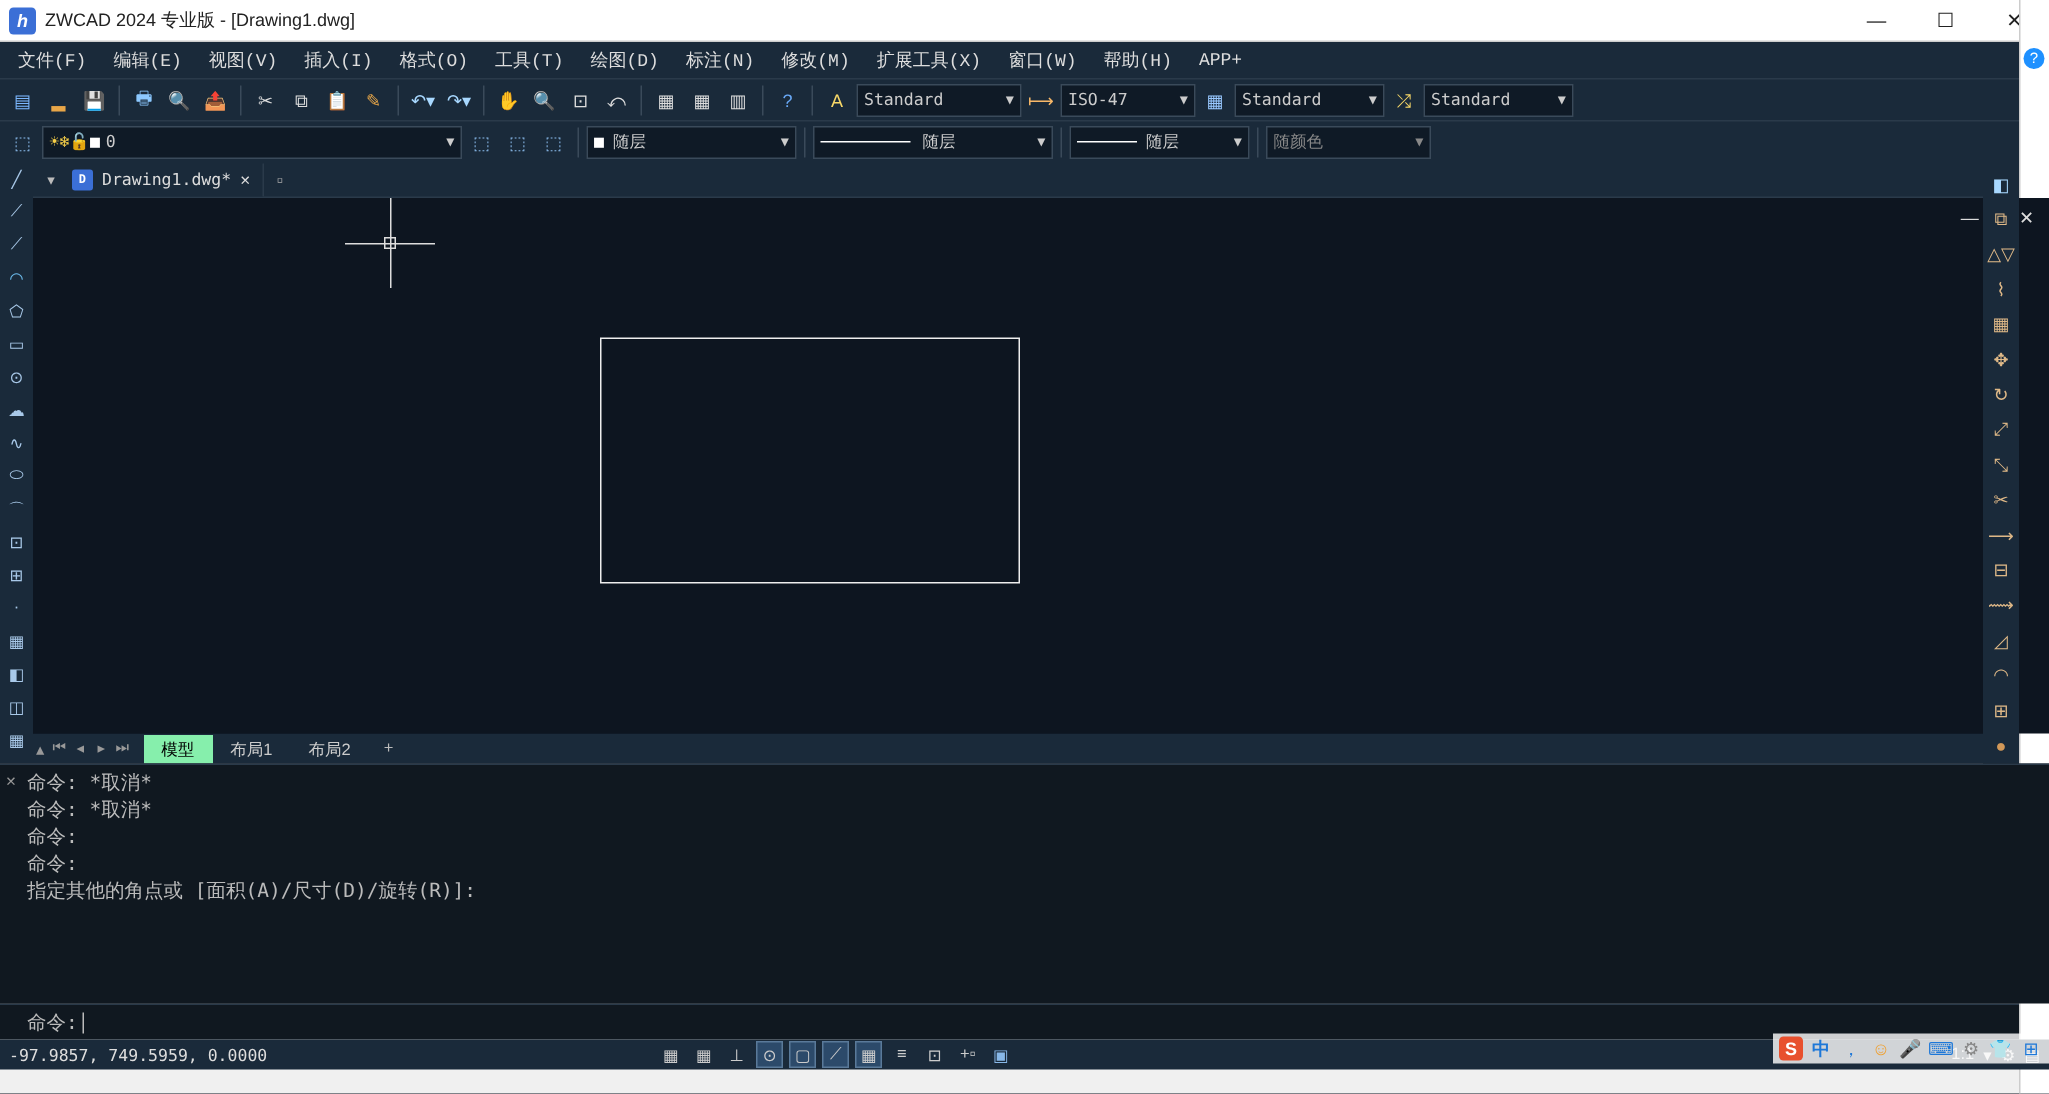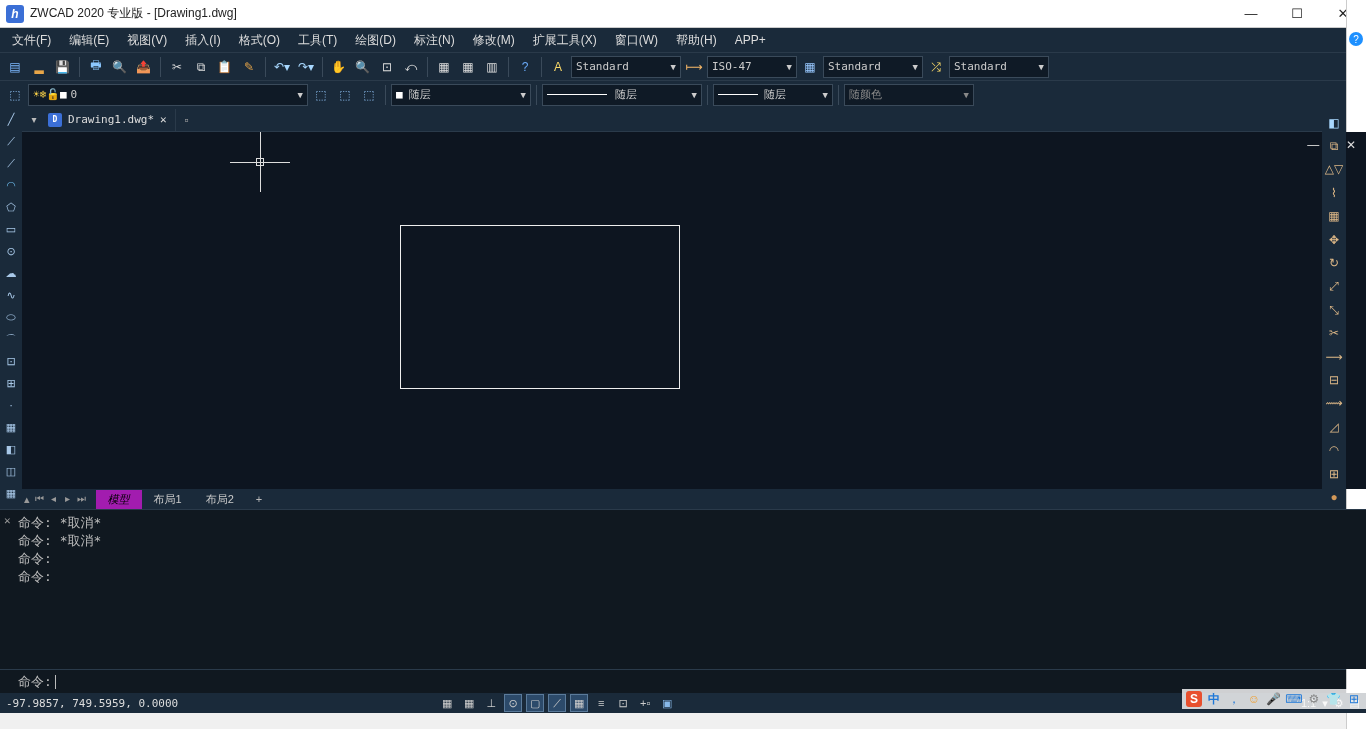--- a/index.html
+++ b/index.html
@@ -5,21 +5,21 @@
   * { box-sizing: border-box; margin: 0; padding: 0; }
   body { font-family: "Microsoft YaHei", "SimSun", sans-serif; font-size: 12px; background: #f0f0f0; width: 1366px; height: 729px; overflow: hidden; position: relative; }
 
   .titlebar { height: 28px; background: #fff; display: flex; align-items: center; padding-left: 6px; border-bottom: 1px solid #ccc; }
   .titlebar .app-icon { width: 18px; height: 18px; background: #3b6fd6; border-radius: 3px; display: flex; align-items: center; justify-content: center; color: #fff; font-style: italic; font-weight: bold; font-size: 12px; margin-right: 6px; }
   .titlebar .title { color: #222; flex: 1; }
   .winbtns { display: flex; height: 100%; }
   .winbtn { width: 46px; display: flex; align-items: center; justify-content: center; color: #222; cursor: pointer; font-size: 13px; }
 
   .menubar { height: 24px; background: #1a2a3a; display: flex; align-items: center; padding: 0 3px; color: #ddd; }
-  .menu-item { padding: 16px 9px; cursor: pointer; }
+  .menu-item { padding: 16px 9px; cursor: pointer; font-family: Liberation Mono, monospace; }
 
   .toolbar-row { background: #1a2a3a; border-top: 1px solid #2a3a4a; display: flex; align-items: center; padding: 2px 4px; height: 28px; gap: 2px; }
   .toolbar-row .tbtn { width: 22px; height: 22px; display: flex; align-items: center; justify-content: center; color: #ddd; cursor: pointer; border-radius: 2px; }
   .toolbar-row .sep { width: 1px; height: 20px; background: #3a4a5a; margin: 0 3px; }
   .combo { display: flex; align-items: center; background: #0f1a26; border: 1px solid #3a4a5a; height: 22px; padding: 0 4px; color: #ccc; font-family: monospace; font-size: 11px; }
   .combo .arrow { margin-left: 4px; font-size: 9px; }
 
   .main-area { display: flex; height: calc(100% - 28px - 24px - 28px - 28px - 180px - 20px); background: #0d1520; }
   .left-toolbar { width: 22px; background: #1a2a3a; display: flex; flex-direction: column; align-items: center; padding-top: 2px; gap: 4px; }
   .left-toolbar .lbtn { width: 18px; height: 18px; display: flex; align-items: center; justify-content: center; color: #a8c8e8; cursor: pointer; font-size: 11px; }
@@ -36,21 +36,21 @@
   .doc-winbtns { position: absolute; top: 6px; right: 10px; display: flex; gap: 8px; color: #ddd; }
   .doc-winbtns span { cursor: pointer; font-size: 12px; }
   .crosshair-h { position: absolute; height: 1px; background: #ddd; }
   .crosshair-v { position: absolute; width: 1px; background: #ddd; }
   .rect-shape { position: absolute; border: 1px solid #eee; }
 
   .bottom-tabs { height: 20px; background: #1a2a3a; display: flex; align-items: center; padding-left: 2px; color: #ccc; font-size: 11px; }
   .bottom-tabs .arrbox { display: flex; gap: 2px; margin-right: 8px; }
   .bottom-tabs .arrbox span { width: 12px; text-align: center; cursor: pointer; color: #999; font-size: 10px; }
   .btab { padding: 2px 12px; cursor: pointer; }
-  .btab.active { background: #a21caf; color: #000; font-style: italic; }
+  .btab.active { background: #86efac; color: #000; }
   .btab-add { padding: 2px 10px; cursor: pointer; color: #bbb; }
 
   .right-toolbar { width: 24px; background: #1a2a3a; display: flex; flex-direction: column; align-items: center; padding-top: 6px; gap: 6px; position: absolute; right: 20px; top: 108px; bottom: 200px; }
   .right-toolbar .rbtn { width: 18px; height: 18px; display: flex; align-items: center; justify-content: center; color: #deb887; cursor: pointer; font-size: 12px; }
 
   .console { height: 160px; background: #101820; color: #bbb; font-family: "SimSun", monospace; font-size: 13px; padding: 4px 8px 2px 18px; border-top: 1px solid #2a3a4a; overflow: hidden; position: relative; }
   .console .close-con { position: absolute; left: 4px; top: 4px; color: #999; cursor: pointer; font-size: 11px; }
   .console .cmd-line { white-space: pre; line-height: 18px; }
   .cmd-input-row { height: 24px; background: #101820; border-top: 1px solid #2a3a4a; display: flex; align-items: center; padding-left: 18px; color: #bbb; font-family: "SimSun", monospace; font-size: 13px; }
   .cmd-input-row input { background: transparent; border: none; outline: none; color: #bbb; font-family: inherit; font-size: inherit; margin-left: 6px; flex: 1; }
@@ -70,21 +70,21 @@
   .help-badge { position: absolute; top: 32px; right: 3px; width: 14px; height: 14px; border-radius: 50%; background: #1e90ff; color: #fff; font-size: 10px; display: flex; align-items: center; justify-content: center; }
 </style>
 </head>
 <body>
 
 <div class="browser-right"></div>
 <div class="help-badge">?</div>
 
 <div class="titlebar">
   <div class="app-icon">h</div>
-  <div class="title">ZWCAD 2020 专业版 - [Drawing1.dwg]</div>
+  <div class="title">ZWCAD 2024 专业版 - [Drawing1.dwg]</div>
   <div class="winbtns">
     <div class="winbtn">—</div>
     <div class="winbtn">☐</div>
     <div class="winbtn close">✕</div>
   </div>
 </div>
 
 <div class="menubar">
   <div class="menu-item">文件(F)</div>
   <div class="menu-item">编辑(E)</div>
@@ -176,21 +176,21 @@
     <span style="margin-left:8px">随层</span>
     <span class="arrow" style="margin-left:auto">▼</span>
   </div>
   <div class="sep"></div>
   <div class="combo" style="width:120px">
     <span style="border-top:1px solid #fff;width:40px;display:inline-block;height:0;"></span>
     <span style="margin-left:6px">随层</span>
     <span class="arrow" style="margin-left:auto">▼</span>
   </div>
   <div class="sep"></div>
-  <div class="combo" style="width:130px;color:#888">
+  <div class="combo" style="width:110px;color:#888">
     <span>随颜色</span>
     <span class="arrow" style="margin-left:auto">▼</span>
   </div>
 </div>
 
 <div class="main-area" style="height:401px">
   <div class="left-toolbar">
     <div class="lbtn">╱</div>
     <div class="lbtn">⟋</div>
     <div class="lbtn">⟋</div>
@@ -270,20 +270,21 @@
   <div class="rbtn" style="color:#d29858">●</div>
   <div class="rbtn" style="color:#6898d8">⇲</div>
 </div>
 
 <div class="console">
   <span class="close-con">✕</span>
   <div class="cmd-line">命令: *取消*</div>
   <div class="cmd-line">命令: *取消*</div>
   <div class="cmd-line">命令:</div>
   <div class="cmd-line">命令:</div>
+  <div class="cmd-line">指定其他的角点或 [面积(A)/尺寸(D)/旋转(R)]:</div>
 </div>
 <div class="cmd-input-row">
   <span>命令:</span>
   <span class="cmd-cursor"></span>
   <input type="text" style="">
 </div>
 
 <div class="statusbar">
   <span class="coords">-97.9857, 749.5959, 0.0000</span>
   <div class="status-icons">

